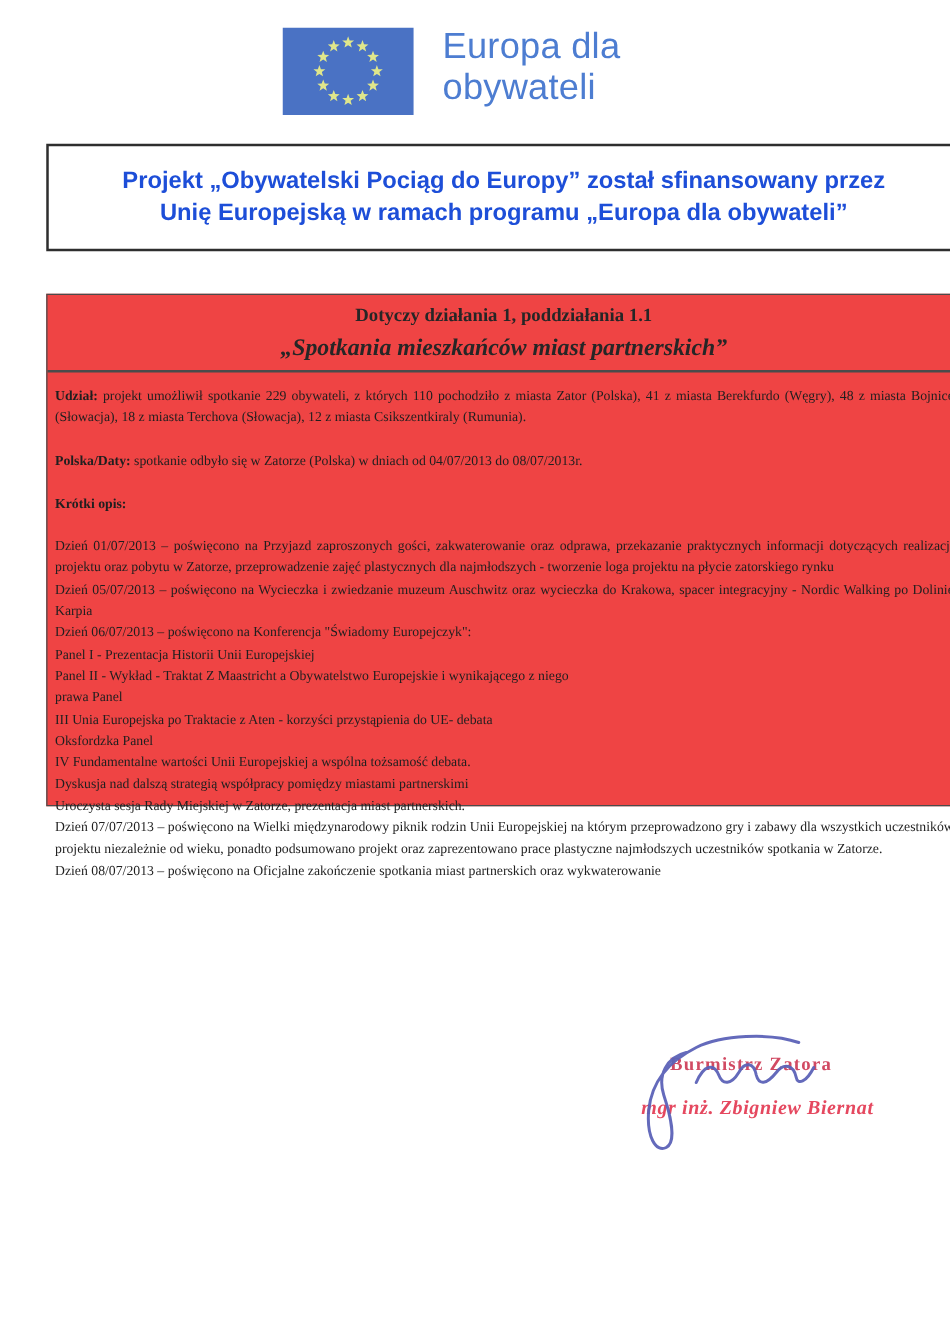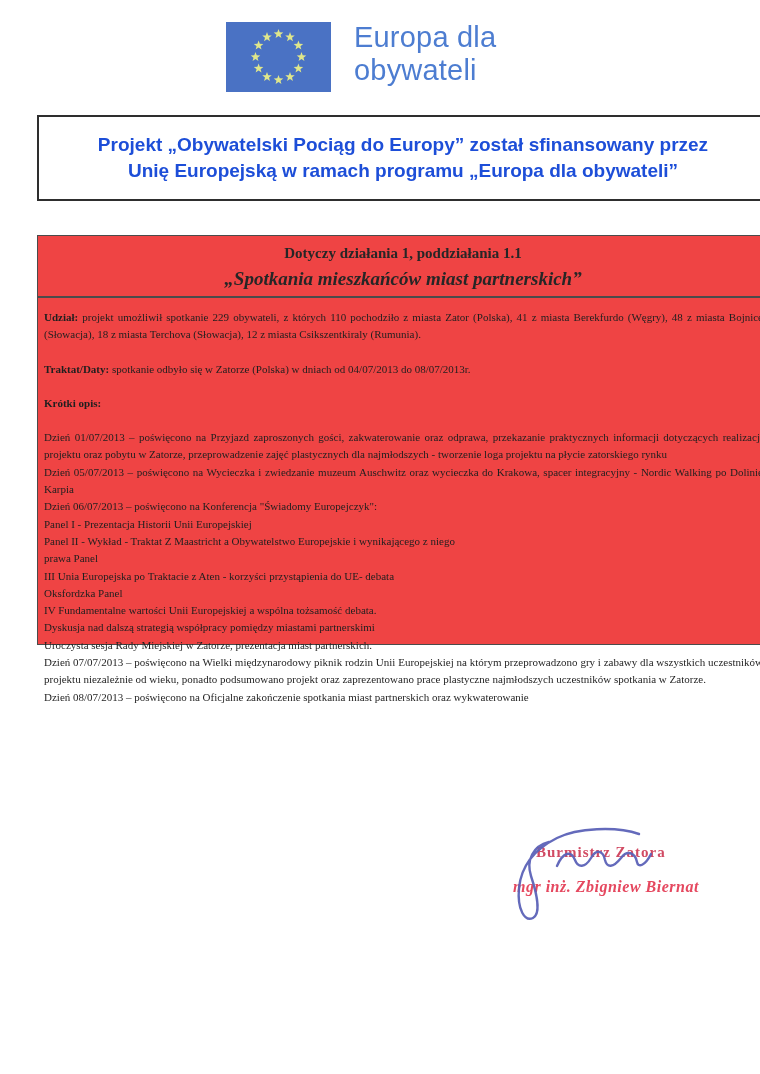--- a/index.html
+++ b/index.html
@@ -108,21 +108,21 @@
     </p>
   </section>
 
   <section class="action-box">
     <div class="action-header">
       <div class="action-header-line1">Dotyczy działania 1, poddziałania 1.1</div>
       <div class="action-header-line2">„Spotkania mieszkańców miast partnerskich”</div>
     </div>
     <div class="action-body">
       <p class="para-justify"><b>Udział:</b> <span>projekt umożliwił spotkanie 229 obywateli, z których 110 pochodziło z miasta Zator (Polska), 41 z miasta Berekfurdo (Węgry), 48 z miasta Bojnice (Słowacja), 18 z miasta Terchova (Słowacja), 12 z miasta Csikszentkiraly (Rumunia).</span></p>
-      <p class="para-justify"><b>Traktat/Daty:</b> <span>spotkanie odbyło się w Zatorze (Polska) w dniach od 04/07/2013 do 08/07/2013r.</span></p>
+      <p class="para-justify"><b>Polska/Daty:</b> <span>spotkanie odbyło się w Zatorze (Polska) w dniach od 04/07/2013 do 08/07/2013r.</span></p>
       <p><b>Krótki opis:</b></p>
       <div>
         <div class="opis-line para-justify">Dzień 01/07/2013 – poświęcono na Przyjazd zaproszonych gości, zakwaterowanie oraz odprawa, przekazanie praktycznych informacji dotyczących realizacji projektu oraz pobytu w Zatorze, przeprowadzenie zajęć plastycznych dla najmłodszych - tworzenie loga projektu na płycie zatorskiego rynku</div>
         <div class="opis-line para-justify">Dzień 05/07/2013 – poświęcono na Wycieczka i zwiedzanie muzeum Auschwitz oraz wycieczka do Krakowa, spacer integracyjny - Nordic Walking po Dolinie Karpia</div>
         <div class="opis-line">Dzień 06/07/2013 – poświęcono na Konferencja "Świadomy Europejczyk":</div>
         <div class="opis-line">Panel I - Prezentacja Historii Unii Europejskiej</div>
         <div class="opis-line">Panel II - Wykład - Traktat Z Maastricht a Obywatelstwo Europejskie i wynikającego z niego</div>
         <div class="opis-line">prawa Panel</div>
         <div class="opis-line">III Unia Europejska po Traktacie z Aten - korzyści przystąpienia do UE- debata</div>
         <div class="opis-line">Oksfordzka Panel</div>

